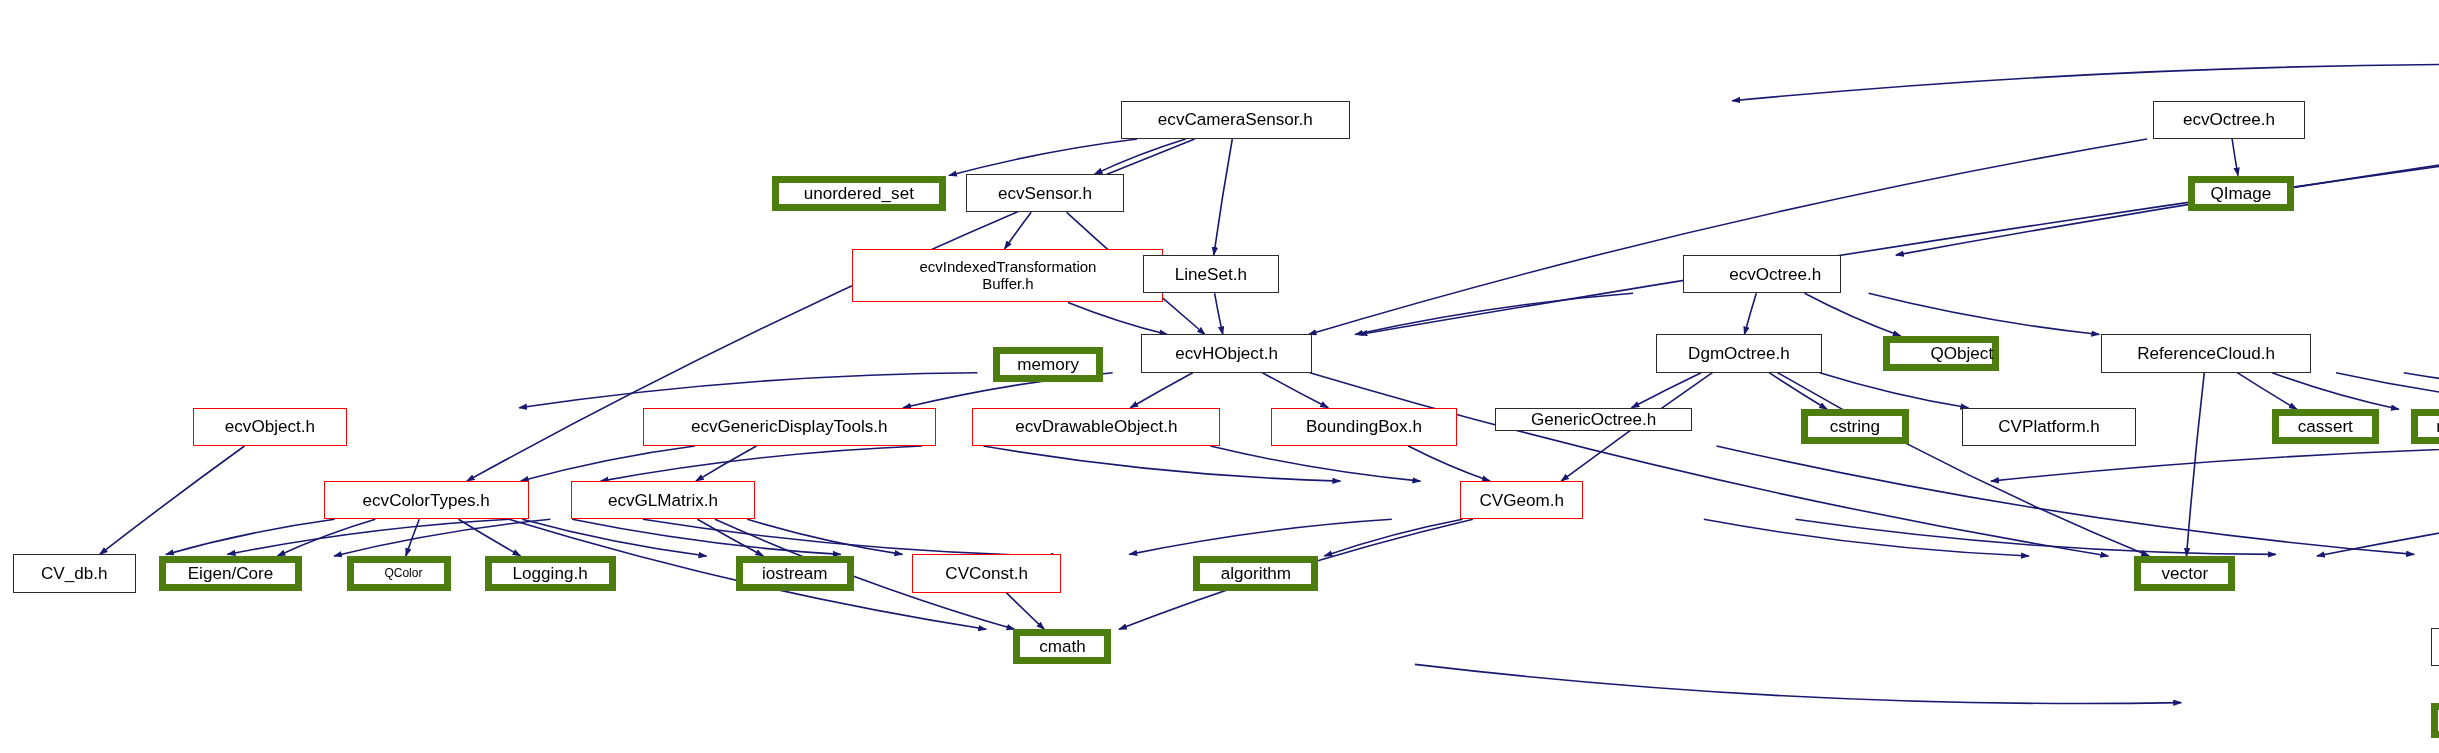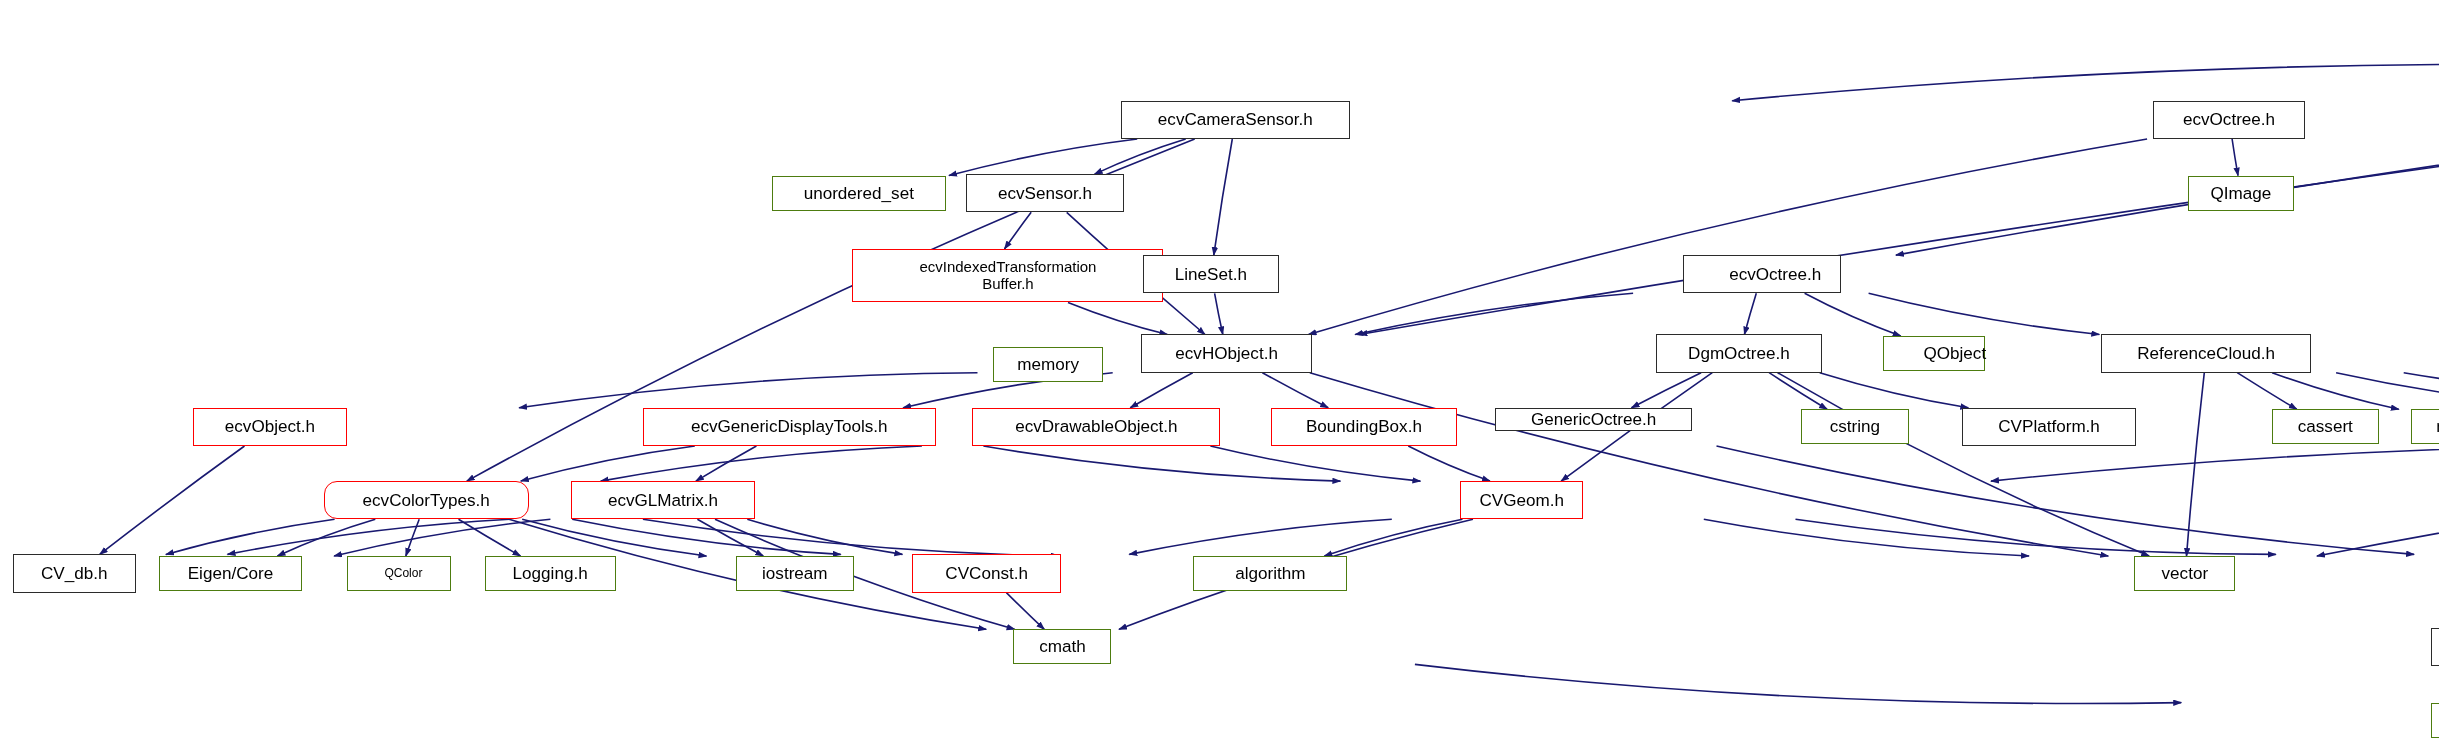--- a/index.html
+++ b/index.html
@@ -26,21 +26,21 @@
     pointer-events: none;
   }
   .node {
     position: absolute;
     box-sizing: border-box;
     display: flex;
     align-items: center;
     justify-content: center;
     text-align: center;
     background: #ffffff;
-    border: 1px solid #4d7c0f;
+    border: 7px solid #4d7c0f;
     color: #000000;
     line-height: 1.12;
     white-space: pre-line;
     letter-spacing: 0px;
   }
   .node.hdr {           
     border: 1.6px solid #2b2b2b;
   }
   .node.red {           
     border: 1.6px solid #ff0000;
@@ -146,39 +146,39 @@
       <div class="node " style="left: 771.955px; top: 175.649px; width: 173.65px; height: 35.1298px; font-size: 17.1px;">unordered_set</div>
       <div class="node hdr" style="left: 966.128px; top: 174.122px; width: 157.864px; height: 38.1846px; font-size: 17.1px;">ecvSensor.h</div>
       <div class="node " style="left: 2188px; top: 175.649px; width: 105.769px; height: 35.1298px; font-size: 17.1px;">QImage</div>
       <div class="node red" style="left: 852.466px; top: 248.963px; width: 311px; height: 53.4584px; font-size: 15px;">ecvIndexedTransformation
 Buffer.h</div>
       <div class="node hdr" style="left: 1142.94px; top: 255.073px; width: 135.763px; height: 38.1846px; font-size: 17.1px;">LineSet.h</div>
       <div class="node hdr" style="left: 1682.83px; top: 255.073px; width: 157.864px; height: 38.1846px; font-size: 17.1px; padding-left: 27px;">ecvOctree.h</div>
       <div class="node " style="left: 992.965px; top: 347px; width: 110.505px; height: 35.1298px; font-size: 17.1px;">memory</div>
       <div class="node hdr" style="left: 1141.36px; top: 334.497px; width: 170.493px; height: 38.1846px; font-size: 17.1px;">ecvHObject.h</div>
       <div class="node hdr" style="left: 1655.99px; top: 334.497px; width: 165.757px; height: 38.1846px; font-size: 17.1px;">DgmOctree.h</div>
-      <div class="node " style="left: 1883.32px; top: 336.024px; width: 102px; height: 35.1298px; font-size: 17.1px; padding-left: 41px;">QObject</div>
+      <div class="node " style="left: 1883.32px; top: 336.024px; width: 116px; height: 35.1298px; font-size: 17.1px; padding-left: 41px;">QObject</div>
       <div class="node hdr" style="left: 2101.17px; top: 334.497px; width: 209.959px; height: 38.1846px; font-size: 17.1px;">ReferenceCloud.h</div>
       <div class="node red" style="left: 192.594px; top: 407.811px; width: 154.707px; height: 38.1846px; font-size: 17.1px;">ecvObject.h</div>
       <div class="node red" style="left: 642.507px; top: 407.811px; width: 293.627px; height: 38.1846px; font-size: 17.1px;">ecvGenericDisplayTools.h</div>
       <div class="node red" style="left: 972.443px; top: 407.811px; width: 247.847px; height: 38.1846px; font-size: 17.1px;">ecvDrawableObject.h</div>
       <div class="node red" style="left: 1270.81px; top: 407.811px; width: 186.28px; height: 38.1846px; font-size: 17.1px;">BoundingBox.h</div>
       <div class="node hdr" style="left: 1494.97px; top: 407.811px; width: 197.33px; height: 23px; font-size: 17.1px;">GenericOctree.h</div>
       <div class="node " style="left: 1801.23px; top: 409.339px; width: 107.348px; height: 35.1298px; font-size: 17.1px;">cstring</div>
       <div class="node hdr" style="left: 1962.25px; top: 407.811px; width: 173.65px; height: 38.1846px; font-size: 17.1px;">CVPlatform.h</div>
       <div class="node " style="left: 2271.66px; top: 409.339px; width: 107.348px; height: 35.1298px; font-size: 17.1px;">cassert</div>
       <div class="node " style="left: 2410.58px; top: 409.339px; width: 97.8757px; height: 35.1298px; font-size: 17.1px;">mutex</div>
-      <div class="node red" style="left: 323.621px; top: 481.126px; width: 205.223px; height: 38.1846px; font-size: 17.1px; border-radius: 13px;">ecvColorTypes.h</div>
+      <div class="node red" style="left: 323.621px; top: 481.126px; width: 205.223px; height: 38.1846px; font-size: 17.1px;">ecvColorTypes.h</div>
       <div class="node red" style="left: 571.468px; top: 481.126px; width: 183.122px; height: 38.1846px; font-size: 17.1px;">ecvGLMatrix.h</div>
       <div class="node red" style="left: 1460.24px; top: 481.126px; width: 123px; height: 38.1846px; font-size: 17.1px;">CVGeom.h</div>
       <div class="node hdr" style="left: 12.6291px; top: 554.44px; width: 123.134px; height: 38.1846px; font-size: 17.1px;">CV_db.h</div>
       <div class="node " style="left: 159.443px; top: 555.968px; width: 142.078px; height: 35.1298px; font-size: 17.1px;">Eigen/Core</div>
       <div class="node " style="left: 347.301px; top: 555.968px; width: 104.19px; height: 35.1298px; font-size: 12px; padding-left: 8px;">QColor</div>
       <div class="node " style="left: 484.643px; top: 555.968px; width: 131.027px; height: 35.1298px; font-size: 17.1px;">Logging.h</div>
       <div class="node " style="left: 735.647px; top: 555.968px; width: 118.398px; height: 35.1298px; font-size: 17.1px;">iostream</div>
       <div class="node red" style="left: 912.454px; top: 554.44px; width: 148.392px; height: 38.1846px; font-size: 17.1px;">CVConst.h</div>
-      <div class="node " style="left: 1193.45px; top: 555.968px; width: 154px; height: 35.1298px; font-size: 17.1px;">algorithm</div>
+      <div class="node " style="left: 1193.45px; top: 555.968px; width: 125px; height: 35.1298px; font-size: 17.1px;">algorithm</div>
       <div class="node " style="left: 2134.32px; top: 555.968px; width: 101.033px; height: 35.1298px; font-size: 17.1px;">vector</div>
       <div class="node " style="left: 1013.49px; top: 629.282px; width: 97.8757px; height: 35.1298px; font-size: 17.1px;">cmath</div>
       <div class="node hdr" style="left: 2431.11px; top: 627.755px; width: 208.381px; height: 38.1846px; font-size: 17.1px;">CVCoreLibWin.h</div>
       <div class="node " style="left: 2431.11px; top: 702.596px; width: 205.223px; height: 35.1298px; font-size: 17.1px;">QtCore/QtGlobal</div>
     </div>
 </div>
 
 </body></html>

